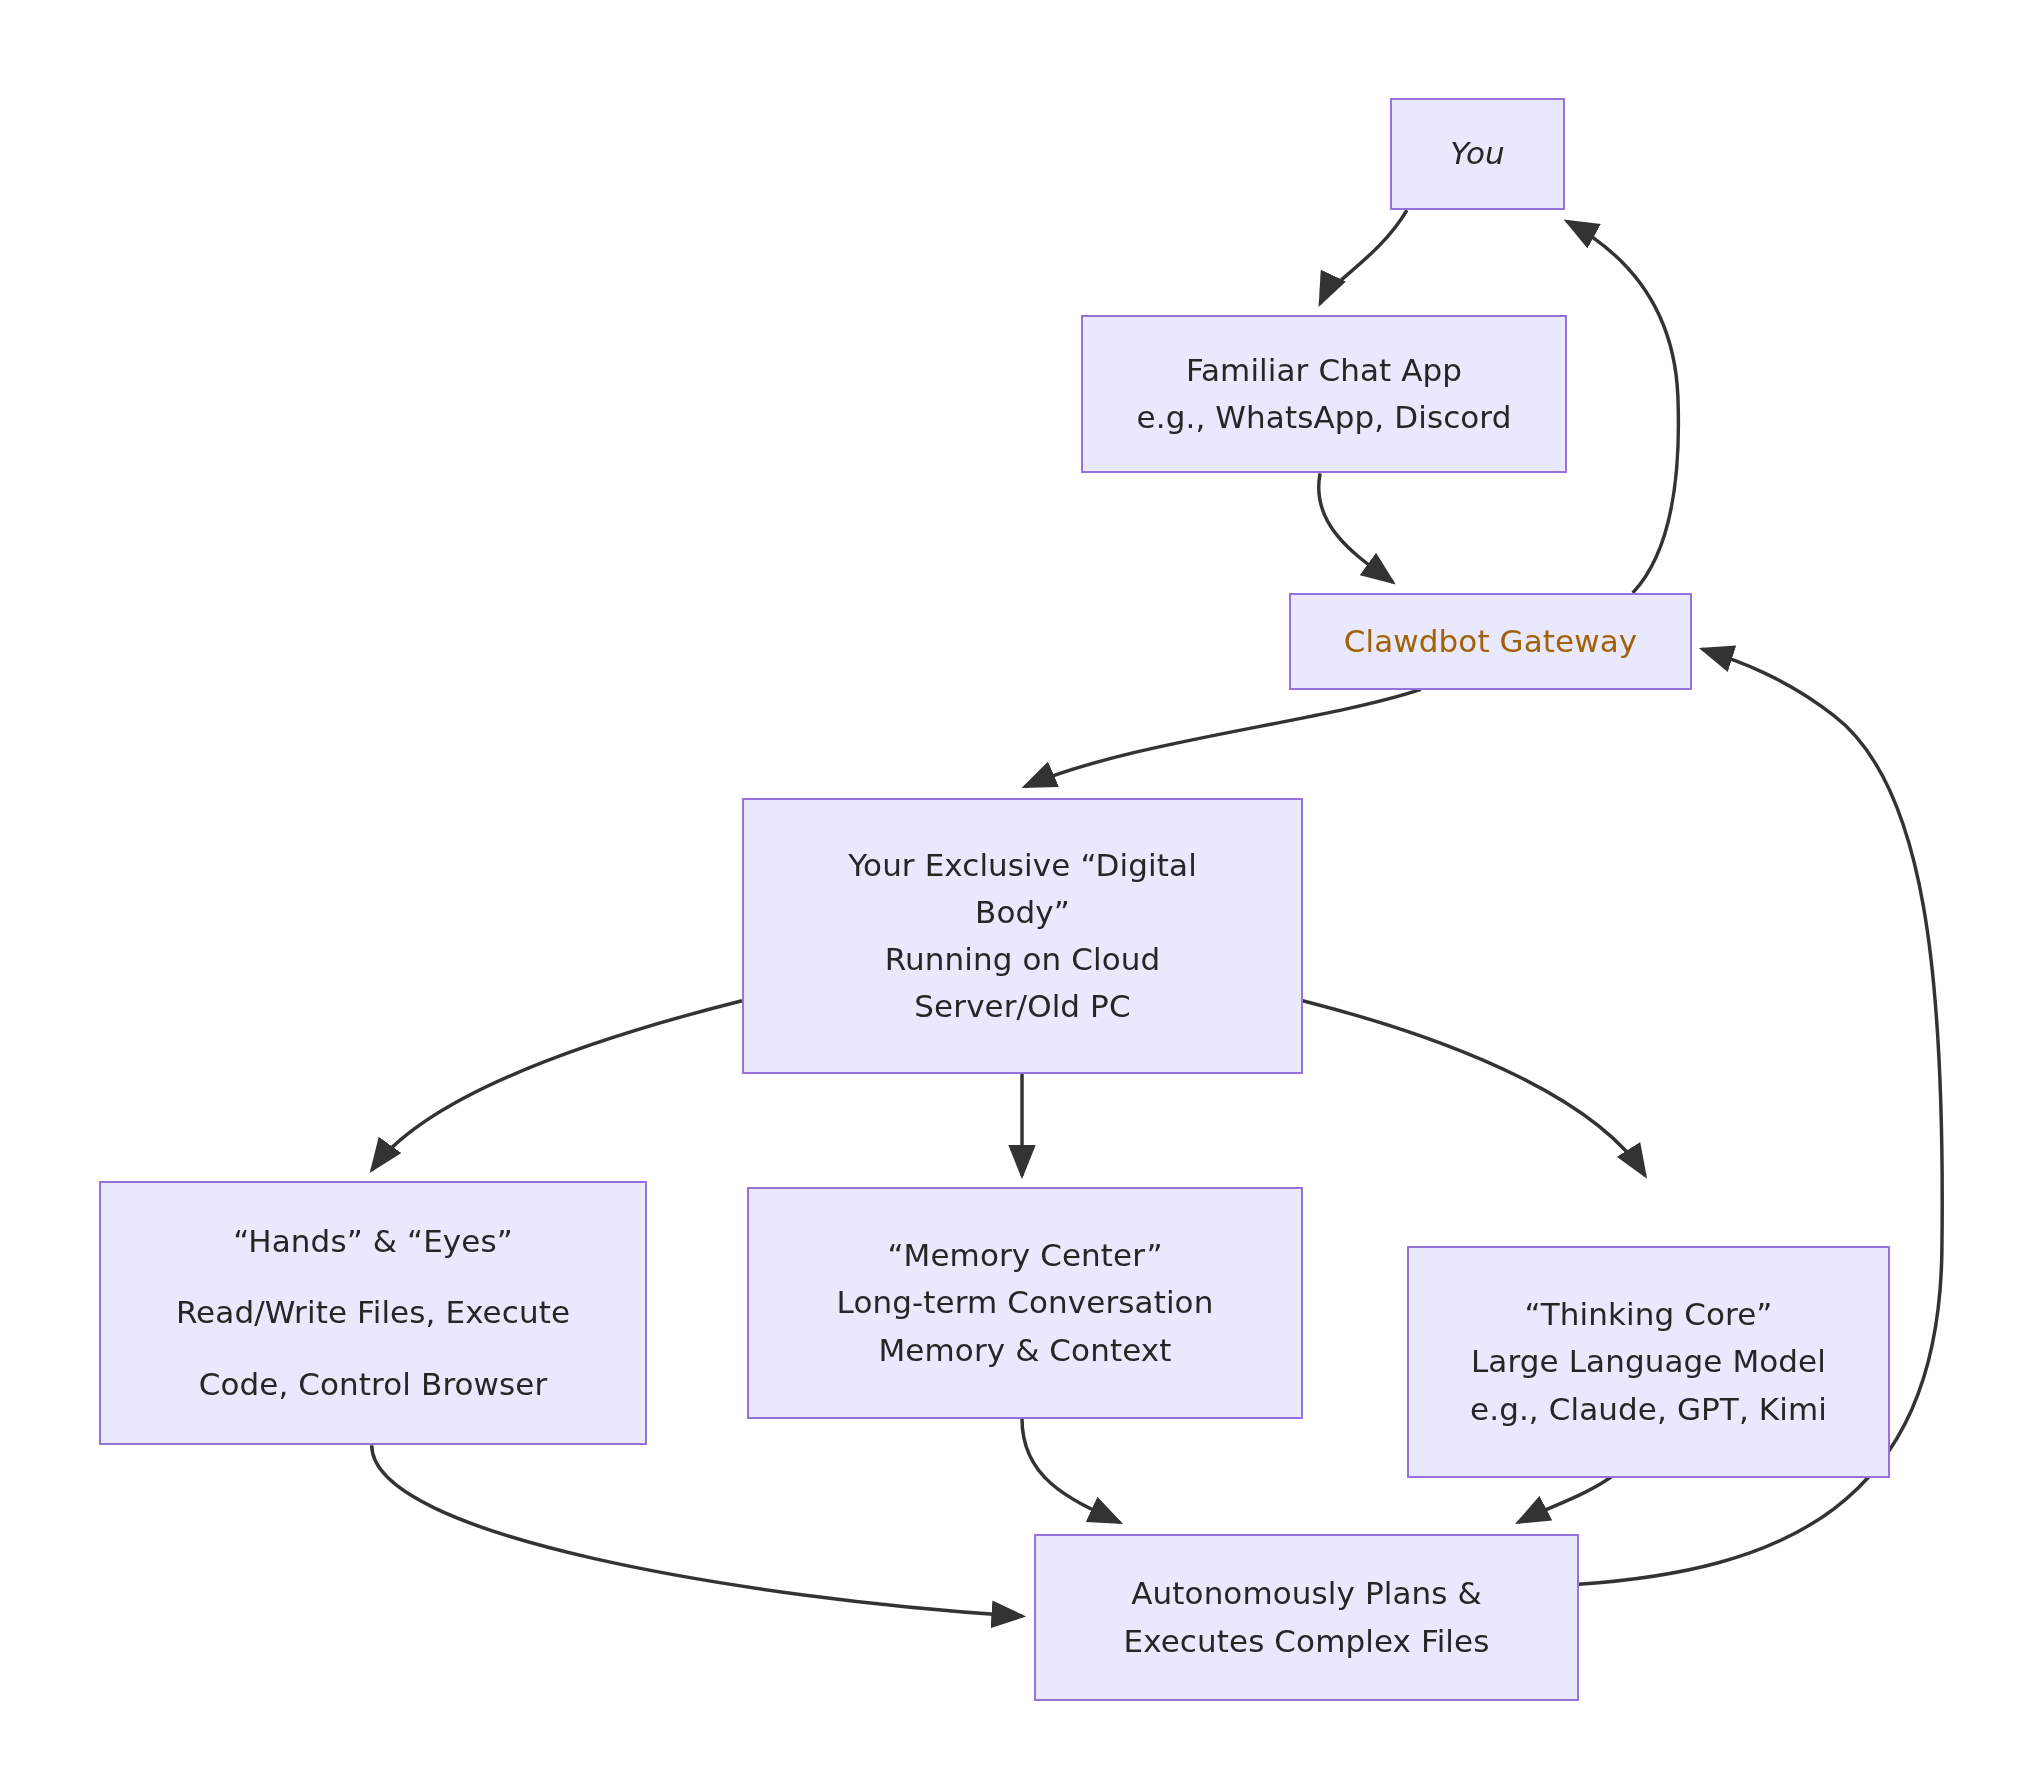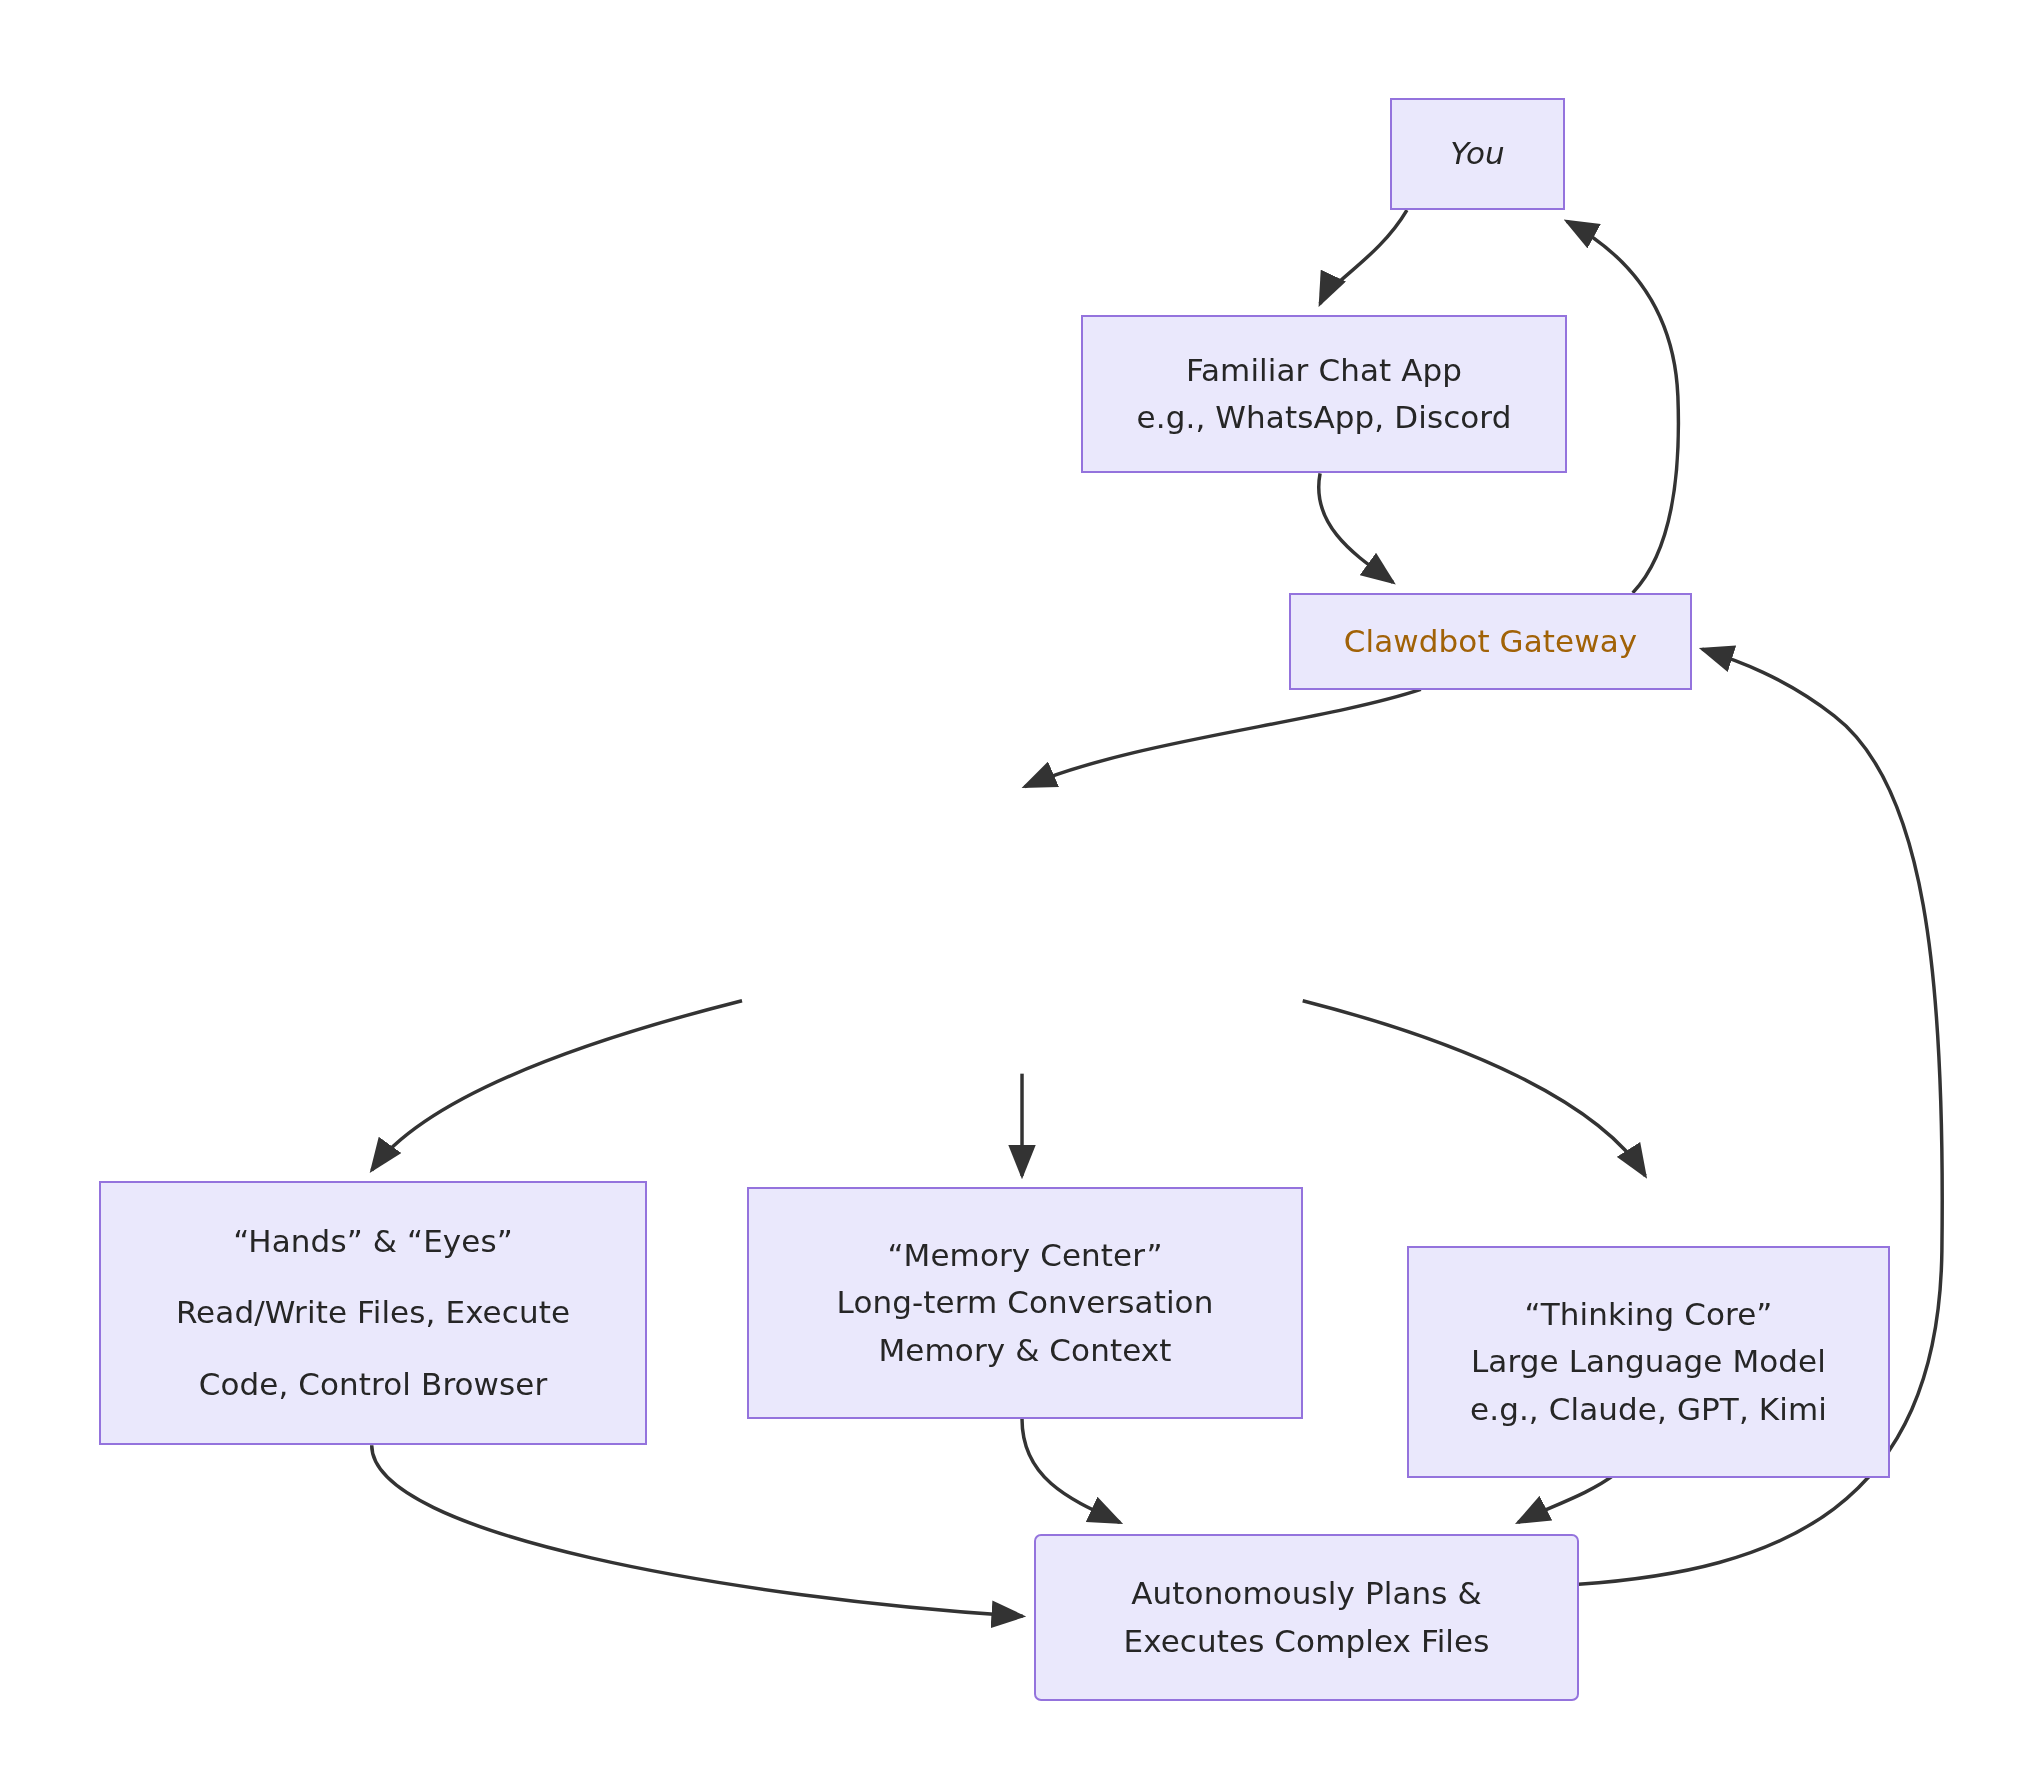--- a/index.html
+++ b/index.html
@@ -47,21 +47,21 @@
   }
 
   
   #node-you            { left: 1390px; top: 98px;  width: 175px;  height: 112px; font-style: italic; }
   #node-chat-app       { left: 1081px; top: 315px;  width: 486px;  height: 158px; }
   #node-gateway        { left: 1289px; top: 593px;  width: 403px;  height: 97px; }
   #node-digital-body   { left: 742px; top: 798px; width: 561px;  height: 276px; }
   #node-hands-eyes     { left: 99px;  top: 1181px; width: 548px;  height: 264px; gap: 24px; }
   #node-memory-center  { left: 747px; top: 1187px; width: 556px;  height: 232px; }
   #node-thinking-core  { left: 1407px; top: 1246px; width: 483px;  height: 232px; align-items: center; }
-  #node-autonomous     { left: 1034px; top: 1534px; width: 545px;  height: 167px; border-radius: 7px; }
+  #node-autonomous     { left: 1034px; top: 1534px; width: 545px;  height: 167px; }
 </style>
 </head>
 <body>
 
 <div id="canvas" style="background: rgb(255, 255, 255);">
 
   <svg id="edges" viewBox="0 0 2929 2580" xmlns="http://www.w3.org/2000/svg">
     <defs>
       <marker id="arrowhead" markerWidth="10" markerHeight="8" refX="9" refY="4" orient="auto" markerUnits="strokeWidth">
         <path d="M0,0 L10,4 L0,8 z" fill="#333333"></path>
@@ -100,20 +100,26 @@
 
   <div class="node" id="node-chat-app" style="background: rgb(234, 232, 252); border-color: rgb(148, 115, 221); color: rgb(38, 38, 38);">
     <span class="line">Familiar Chat App</span>
     <span class="line">e.g., WhatsApp, Discord</span>
   </div>
 
   <div class="node" id="node-gateway" style="background: rgb(234, 232, 252); border-color: rgb(148, 115, 221); color: #a16207;">
     <span class="line">Clawdbot Gateway</span>
   </div>
 
+  <div class="node" id="node-digital-body" style="background: rgb(234, 232, 252); border-color: rgb(148, 115, 221); color: rgb(38, 38, 38);">
+    <span class="line">Your Exclusive “Digital</span>
+    <span class="line">Body”</span>
+    <span class="line">Running on Cloud</span>
+    <span class="line">Server/Old PC</span>
+  </div>
 
   <div class="node" id="node-hands-eyes" style="background: rgb(234, 232, 252); border-color: rgb(148, 115, 221); color: rgb(38, 38, 38);">
     <span class="line">“Hands” &amp; “Eyes”</span>
     <span class="line">Read/Write Files, Execute</span>
     <span class="line">Code, Control Browser</span>
   </div>
 
   <div class="node" id="node-memory-center" style="background: rgb(234, 232, 252); border-color: rgb(148, 115, 221); color: rgb(38, 38, 38); align-items: center;">
     <span class="line">“Memory Center”</span>
     <span class="line">Long-term Conversation</span>

